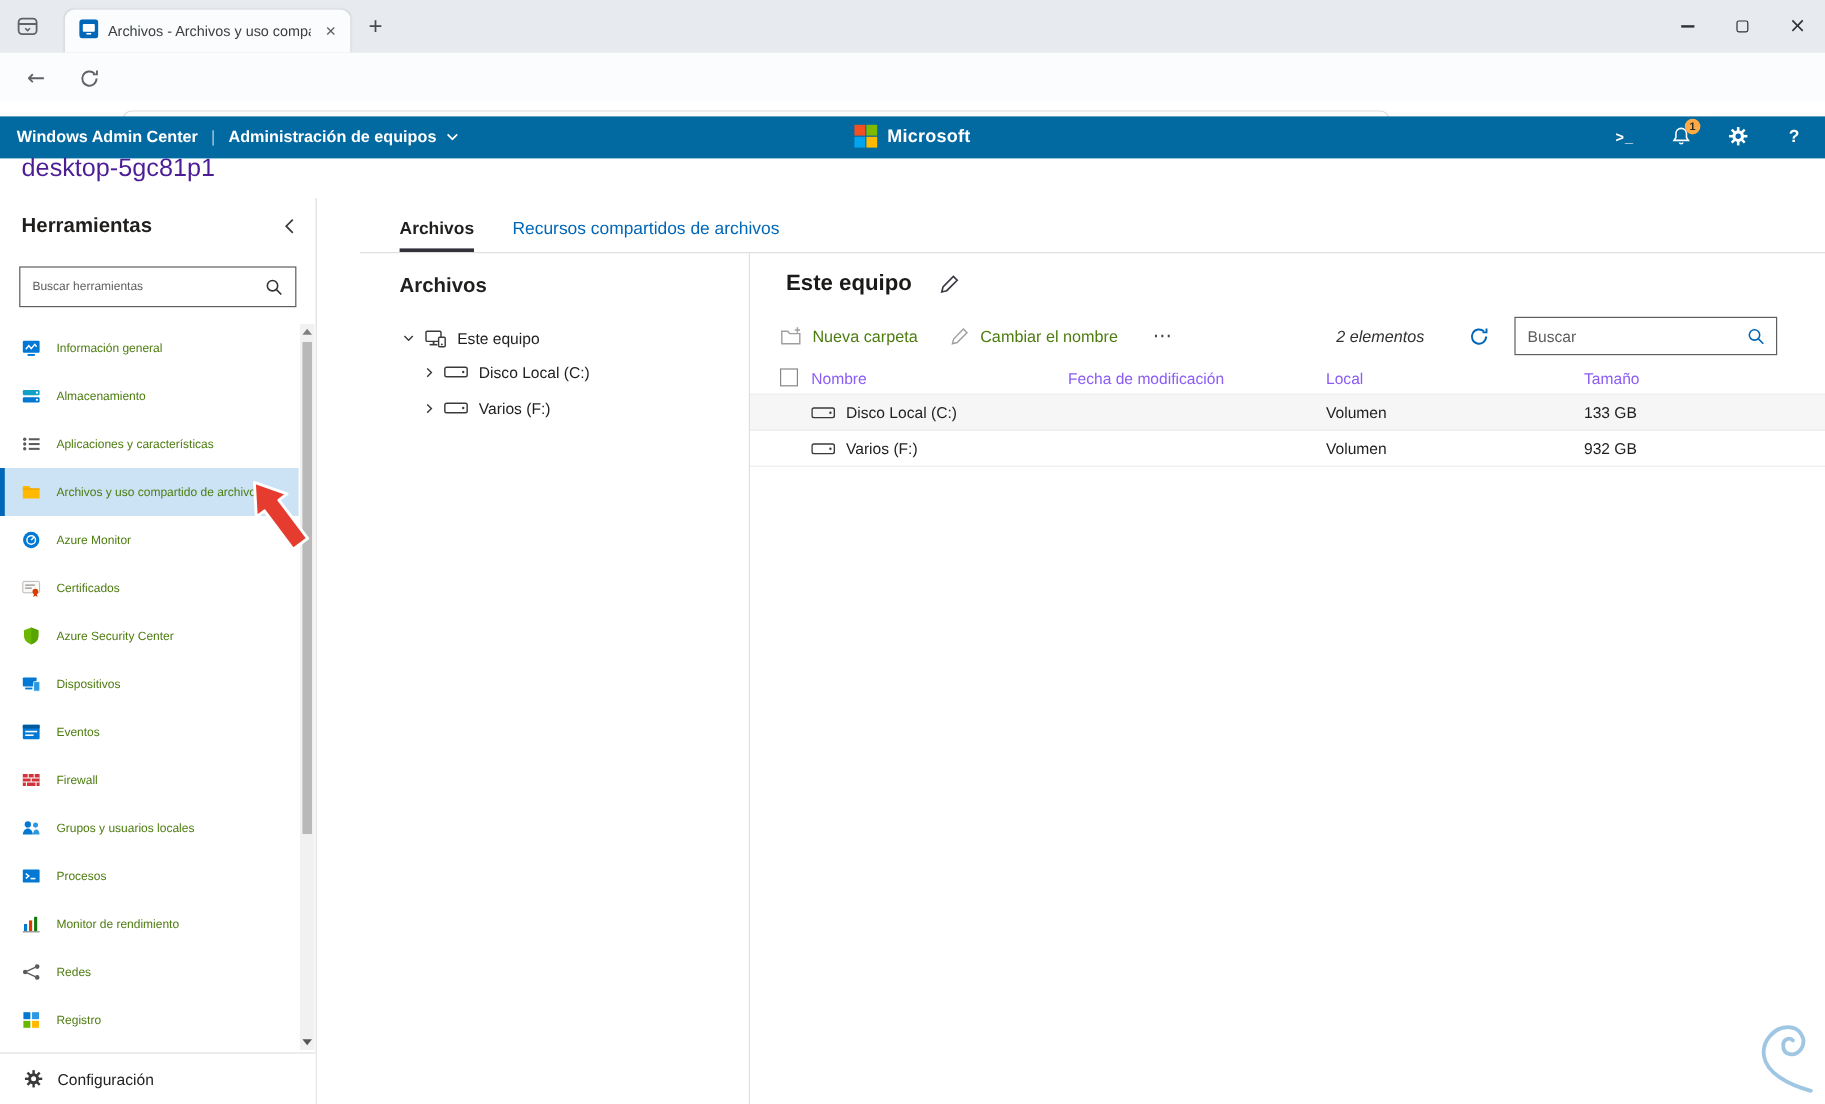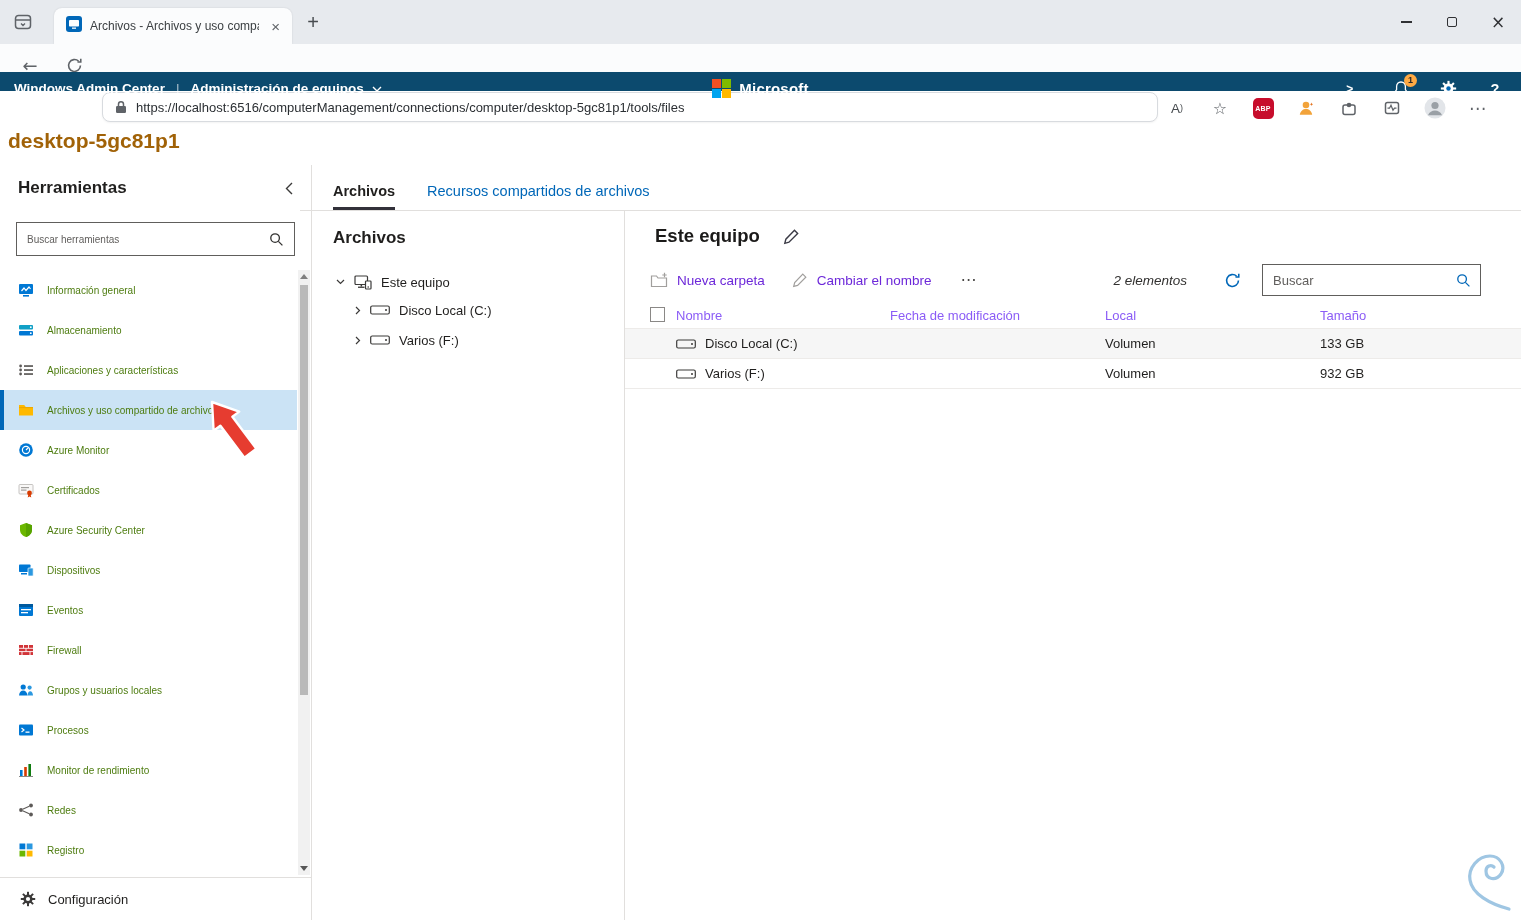--- a/index.html
+++ b/index.html
@@ -30,39 +30,39 @@
   .url-input{flex:1;border:0;outline:0;background:transparent;font-size:13px;color:#2b2f33}
   .nav-icons{position:absolute;left:1166px;top:44px;height:40px;display:flex;align-items:center;gap:21px}
   .nav-ic{width:22px;height:22px;display:flex;align-items:center;justify-content:center;color:#5f6368}
   .read-aloud{font-size:13.5px;color:#474b4f}
   .read-aloud small{font-size:9px;vertical-align:super}
   .star{font-size:16px;color:#5f6368}
   .abp{width:21px;height:21px;background:#c70d2c;border-radius:5px;color:#fff;font-size:7px;font-weight:bold;display:flex;align-items:center;justify-content:center;letter-spacing:.3px}
   .more-dots{font-size:17px;color:#5f6368;letter-spacing:1px}
 
   
-  .wac{position:absolute;top:72px;left:0;right:0;height:19px;background:#0c4a6e;color:#fff}
+  .wac{position:absolute;top:97px;left:0;right:0;height:35px;background:#0369a1;color:#fff}
   .wac-left{position:absolute;left:14px;top:0;height:33px;display:flex;align-items:center;gap:11px;font-size:13.5px;font-weight:bold}
   .wac-sep{font-weight:normal;opacity:.65}
   .wac-context{display:flex;align-items:center;gap:8px}
   .wac-center{position:absolute;left:0;right:0;top:0;height:33px;display:flex;align-items:center;justify-content:center;gap:8px}
   .ms-logo{display:grid;grid-template-columns:9px 9px;gap:1px}
   .ms-logo span{width:9px;height:9px;display:block}
   .ms-word{font-size:15px;font-weight:bold;letter-spacing:.2px}
   .wac-right{position:absolute;right:16px;top:0;height:33px;display:flex;align-items:center;gap:27px}
   .wac-ic{position:relative;display:flex;align-items:center;justify-content:center;width:20px;height:20px;color:#fff}
   .ps-glyph{font-size:12px;font-weight:bold;letter-spacing:1px}
   .badge{position:absolute;top:-5px;right:-6px;min-width:13px;height:13px;background:#ffaa44;color:#2b2b2b;border-radius:7px;font-size:9px;font-weight:bold;display:flex;align-items:center;justify-content:center;padding:0 3px}
   .help-glyph{font-size:14.5px;font-weight:bold}
 
   
-  .machine-title{position:absolute;left:8px;top:129px;font-size:21px;font-weight:bold;color:#a16207}
-
-  
-  .sidebar{position:absolute;left:0;top:165px;bottom:0;width:312px;border-right:1px solid #e1dfdd;background:#fff}
+  .machine-title{position:absolute;left:18px;top:129px;font-size:21px;font-weight:normal;color:#4c1d95}
+
+  
+  .sidebar{position:absolute;left:0;top:165px;bottom:0;width:264px;border-right:1px solid #e1dfdd;background:#fff}
   .side-head{position:absolute;top:13px;left:18px;right:18px;display:flex;align-items:center;justify-content:space-between}
   .side-title{font-size:17px;font-weight:bold}
   .side-search{position:absolute;top:57px;left:16px;right:16px;height:34px;border:1px solid #605e5c;display:flex;align-items:center;padding:0 10px;background:#fff}
   .side-search input{flex:1;border:0;outline:0;font-size:10px}
   .side-search input::placeholder{color:#605e5c}
   .side-items{position:absolute;top:105px;left:0;right:14px;bottom:43px;overflow:hidden}
   .side-item{display:flex;align-items:center;gap:12px;min-height:40px;padding:4px 8px 4px 18px;font-size:10px;color:#4d7c0f;cursor:pointer}
   .side-item .si{width:17px;flex:none;display:flex;align-items:center}
   .side-item.selected{background:#cbe3f5;border-left:4px solid #0067b8;padding-left:14px}
   .si-label{line-height:1.3}
@@ -83,21 +83,21 @@
   .mtab.active::after{content:"";position:absolute;left:0;right:0;bottom:0;height:3px;background:#32313a}
   .mtab.link{color:#0067b8}
   .mainbody{flex:1;display:flex;min-height:0}
   .treepane{width:325px;flex:none;border-right:1px solid #e1dfdd}
   .tree-title{margin:17px 0 0 33px;font-size:17px;font-weight:bold}
   .tree-root{display:flex;align-items:center;gap:9px;margin:21px 0 0 36px;height:26px;font-size:13px}
   .tree-node{display:flex;align-items:center;gap:9px;margin-left:55px;height:30px;font-size:13px;cursor:pointer}
   .contentpane{flex:1;position:relative;min-width:0}
   .content-title{display:flex;align-items:center;gap:23px;margin:14px 0 0 30px;font-size:18.5px;font-weight:bold;color:#1b1a19}
   .toolbar{display:flex;align-items:center;margin-top:17px;padding:0 40px 0 25px;height:32px}
-  .tb-btn{display:flex;align-items:center;gap:9px;font-size:13.5px;color:#6d28d9}
+  .tb-btn{display:flex;align-items:center;gap:9px;font-size:13.5px;color:#4d7c0f}
   .tb-btn + .tb-btn{margin-left:27px}
   .tb-more{margin-left:29px;font-size:16px;color:#484644;letter-spacing:1px;line-height:.4}
   .tb-count{margin-left:auto;font-style:italic;font-size:13.5px;color:#323130}
   .tb-refresh{margin-left:37px;display:flex}
   .tb-search{margin-left:21px;width:219px;height:32px;border:1px solid #605e5c;display:flex;align-items:center;padding:0 9px 0 10px;background:#fff}
   .tb-search input{flex:1;min-width:0;border:0;outline:0;font-size:13px}
   .tb-search input::placeholder{color:#605e5c}
   .table{margin-top:7px}
   .trow{display:grid;grid-template-columns:26px 214px 215px 215px 1fr;align-items:center;padding-left:25px;height:30px;border-bottom:1px solid #edebe9;font-size:13px}
   .trow.thead{height:26px;font-size:13px;color:#8b5cf6}

